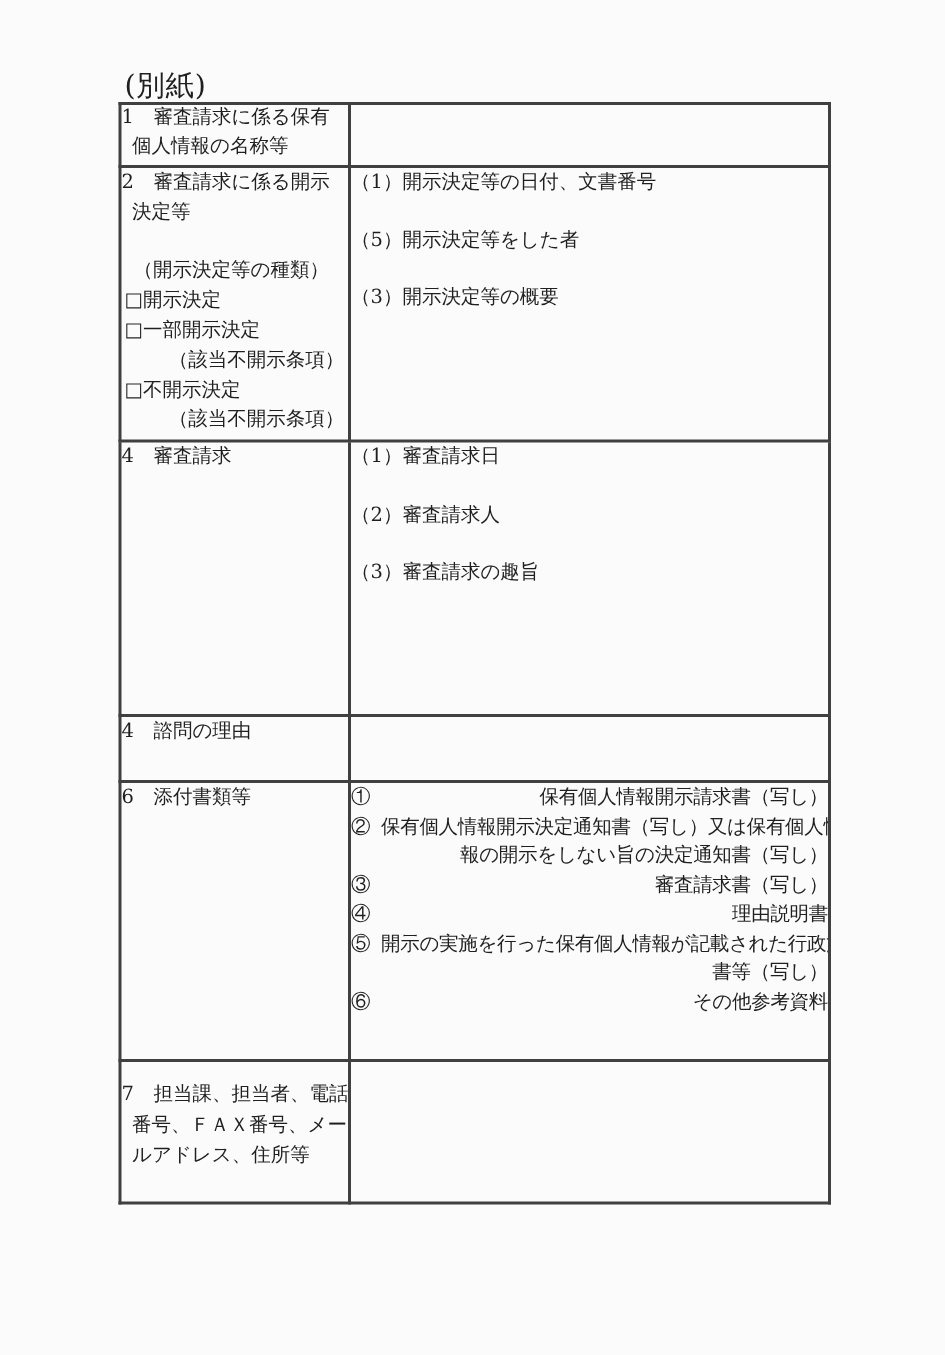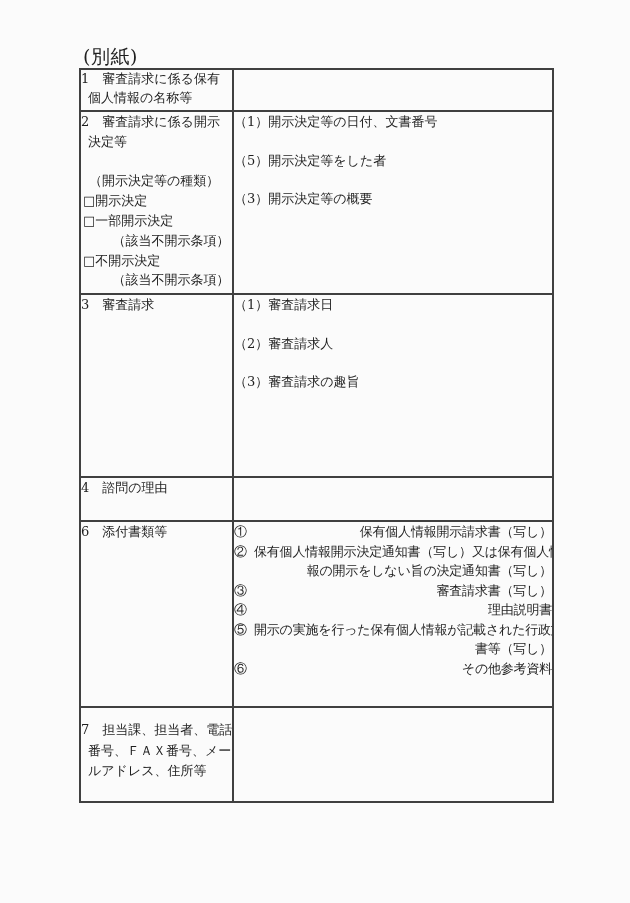--- a/index.html
+++ b/index.html
@@ -90,21 +90,21 @@
       </td>
       <td class="rcell">
         <p class="ritem">（1）開示決定等の日付、文書番号</p>
         <p class="ritem">（5）開示決定等をした者</p>
         <p class="ritem">（3）開示決定等の概要</p>
       </td>
     </tr>
 
     <tr class="r3">
       <td class="lcell">
-        <div class="ll">3　審査請求</div>
+        <div class="ll">4　審査請求</div>
       </td>
       <td class="rcell">
         <p class="ritem">（1）審査請求日</p>
         <p class="ritem">（2）審査請求人</p>
         <p class="ritem">（3）審査請求の趣旨</p>
       </td>
     </tr>
 
     <tr class="r4">
       <td class="lcell">

